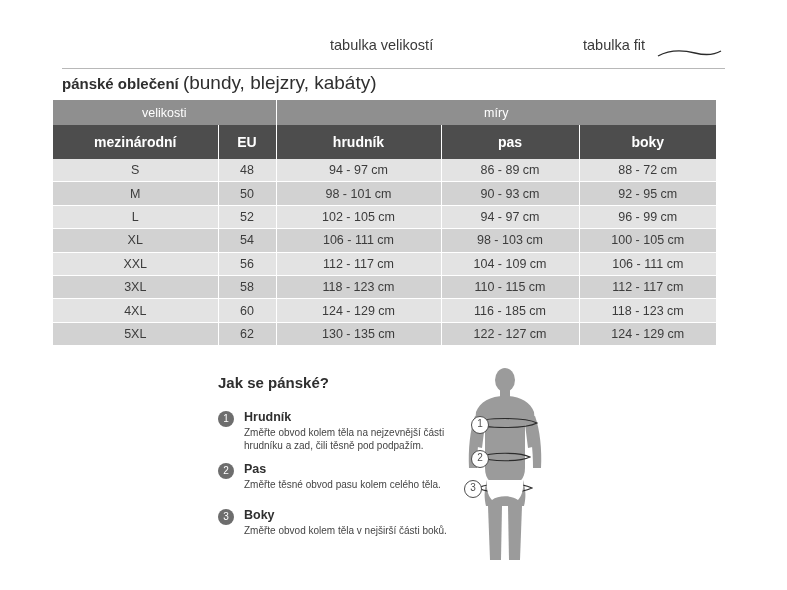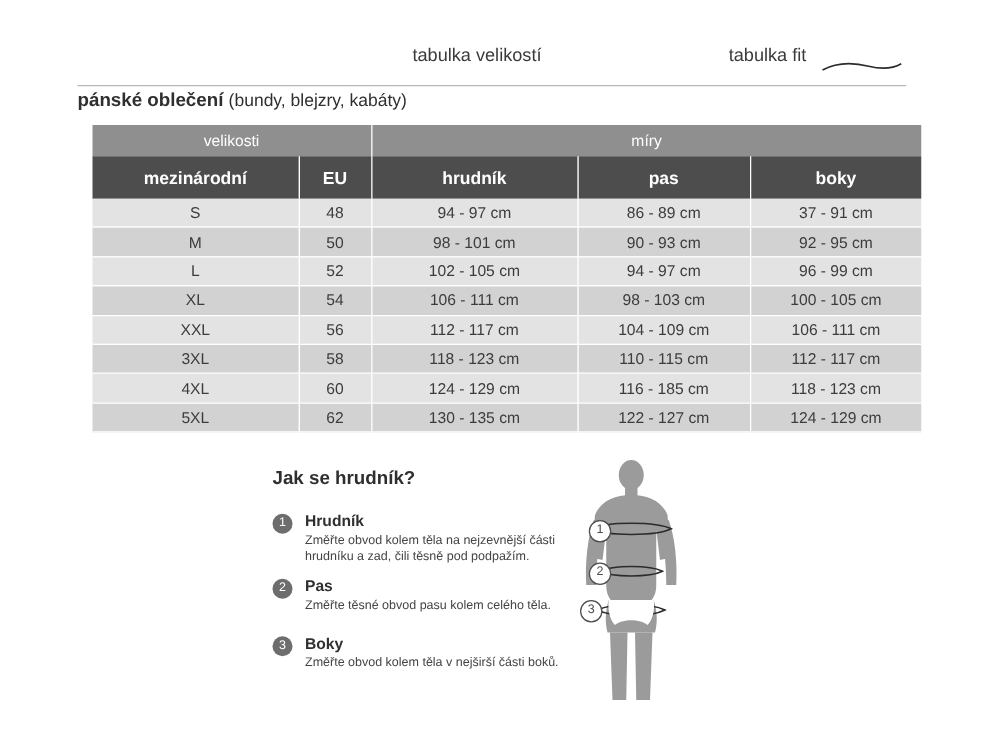--- a/index.html
+++ b/index.html
@@ -81,27 +81,27 @@
     left: 62px;
     top: 72px;
     font-size: 15px;
     color: #2f2f2f;
   }
   .subtitle b {
     font-weight: bold;
   }
   .subtitle .light {
     font-weight: normal;
-    font-size: 14px;
+    font-size: 19px;
   }
 
   
   .size-table {
     position: absolute;
-    left: 74px;
+    left: 53px;
     top: 100px;
     width: 663px;
     border-collapse: collapse;
     table-layout: fixed;
   }
   .size-table td, .size-table th {
     padding: 0;
     margin: 0;
     text-align: center;
     vertical-align: middle;
@@ -255,21 +255,21 @@
         <td>EU</td>
         <td>hrudník</td>
         <td>pas</td>
         <td>boky</td>
       </tr>
     <tr class="data-row row-a">
           <td>S</td>
           <td>48</td>
           <td>94 - 97 cm</td>
           <td>86 - 89 cm</td>
-          <td>37 - 91 cm</td>
+          <td>88 - 72 cm</td>
         </tr>
         <tr class="data-row row-b">
           <td>M</td>
           <td>50</td>
           <td>98 - 101 cm</td>
           <td>90 - 93 cm</td>
           <td>92 - 95 cm</td>
         </tr>
         <tr class="data-row row-a">
           <td>L</td>
@@ -310,21 +310,21 @@
           <td>5XL</td>
           <td>62</td>
           <td>130 - 135 cm</td>
           <td>122 - 127 cm</td>
           <td>124 - 129  cm</td>
         </tr>
       </tbody>
   </table>
 
   <div class="howto">
-    <div class="howto-title">Jak se hrudník?</div>
+    <div class="howto-title">Jak se pánské?</div>
 
     <div class="step step-1">
       <div class="bullet">1</div>
       <div class="step-body">
         <div class="step-title">Hrudník</div>
         <div class="step-desc">Změřte obvod kolem těla na nejzevnější části hrudníku a zad, čili těsně pod podpažím.</div>
       </div>
     </div>
 
     <div class="step step-2">

